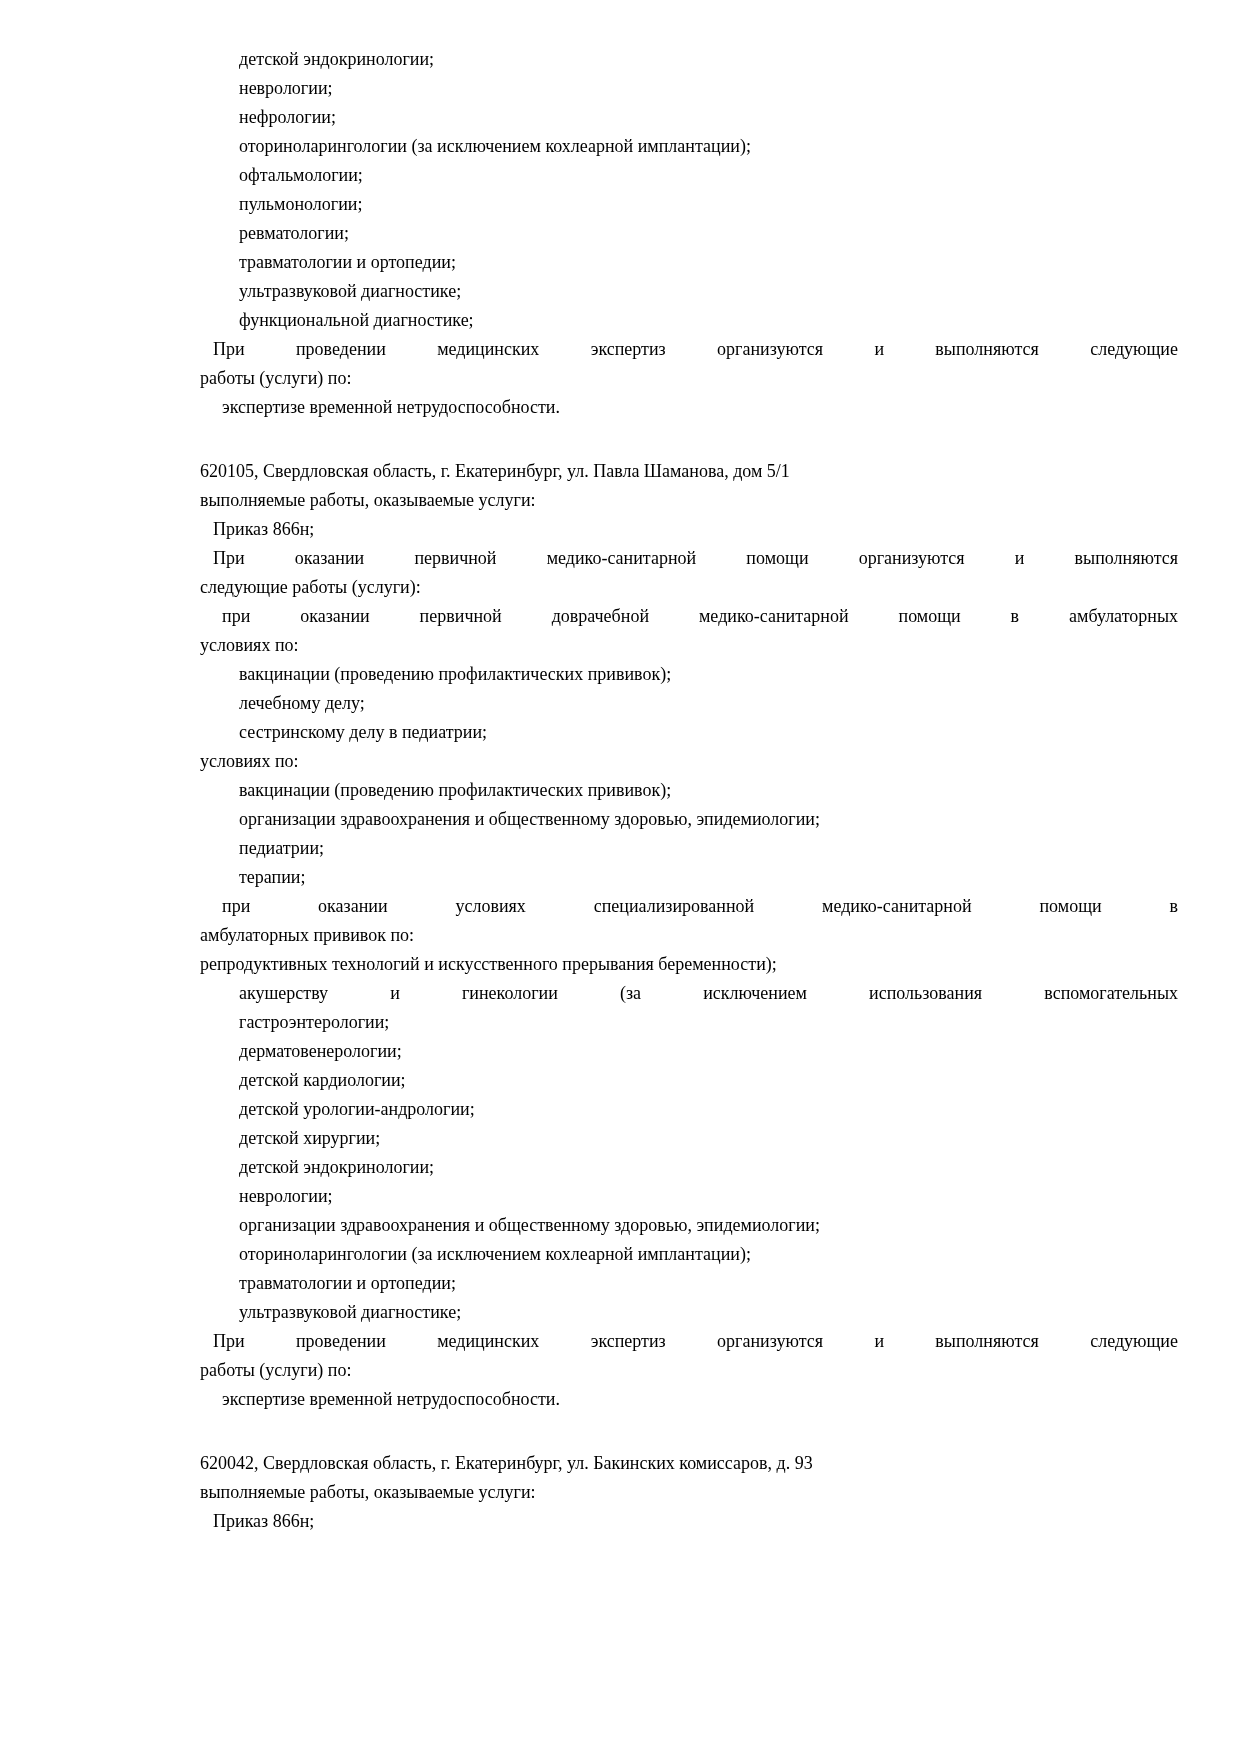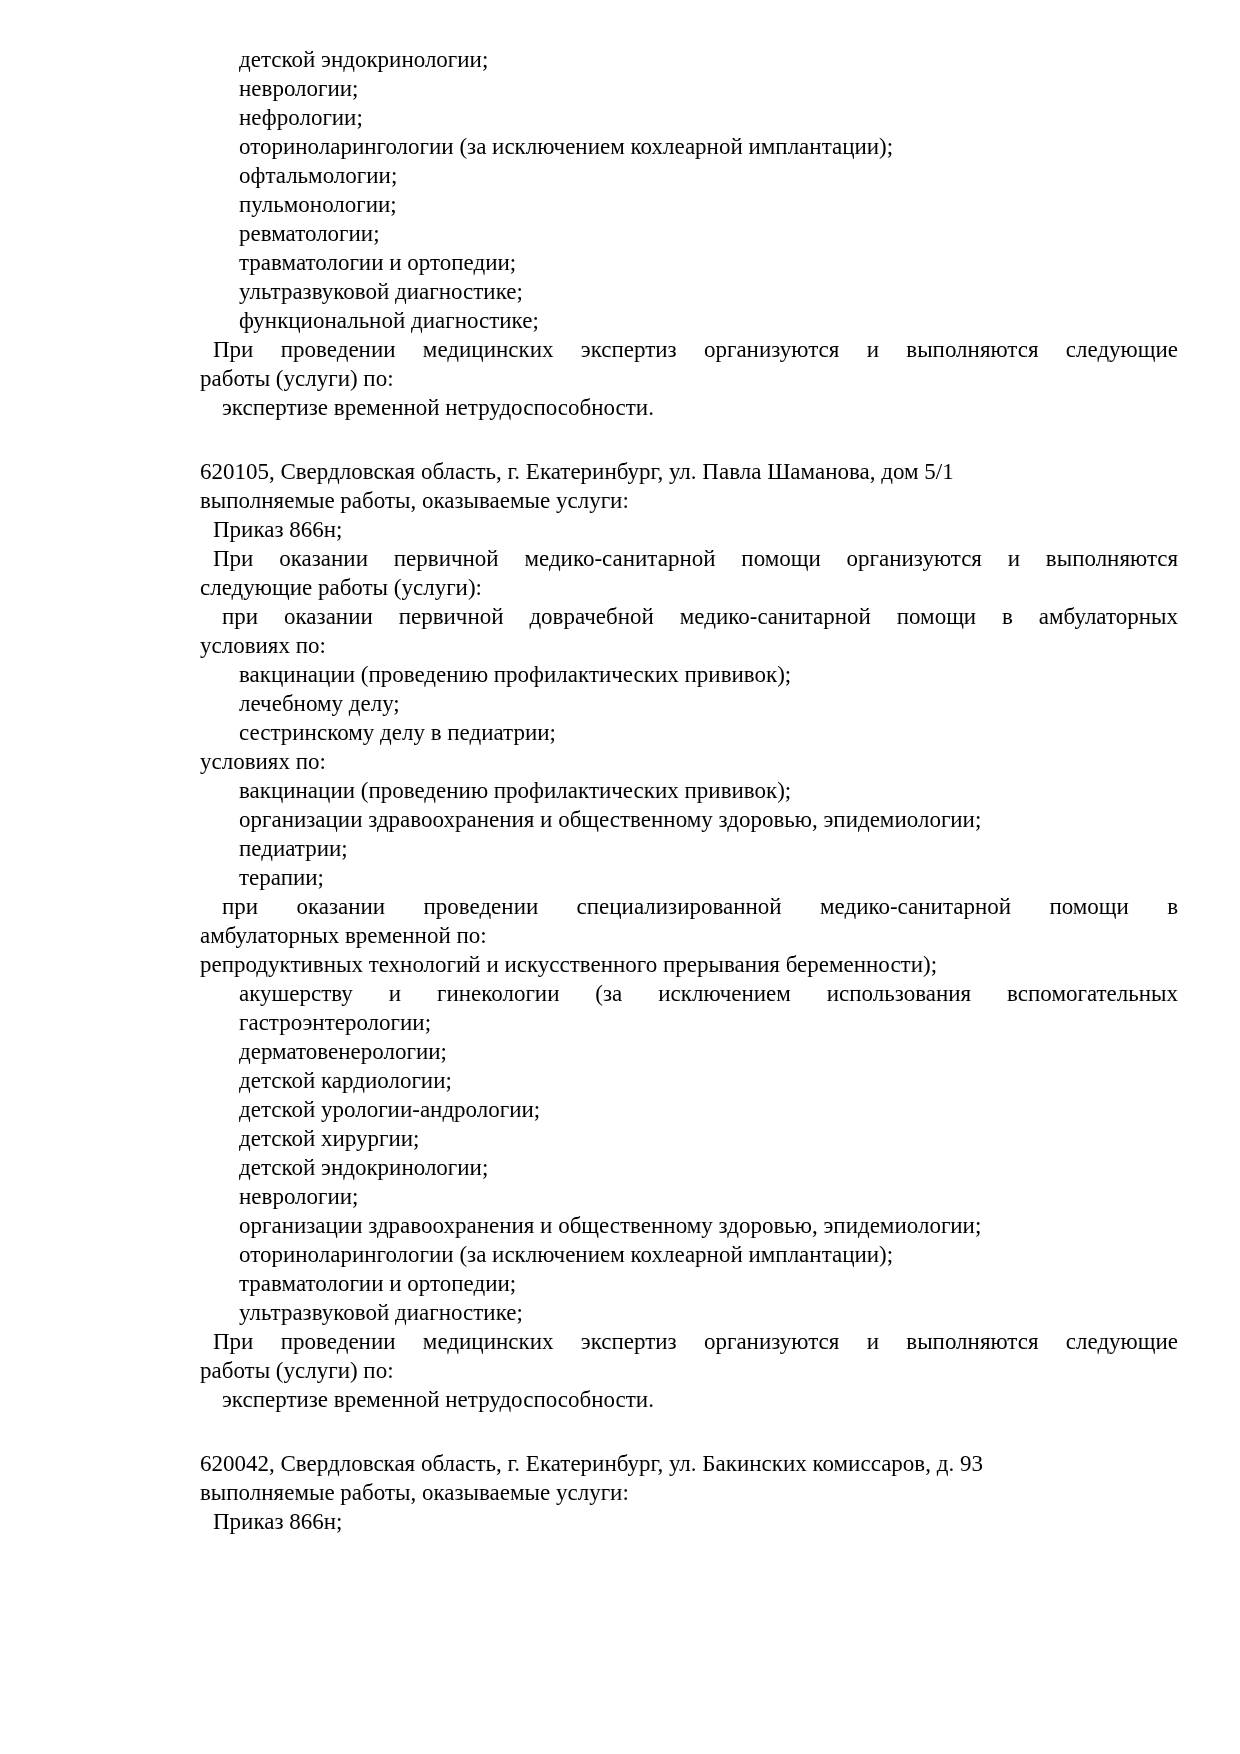--- a/index.html
+++ b/index.html
@@ -14,21 +14,21 @@
     background: #ffffff;
     overflow: hidden;
     font-family: "Liberation Serif", "DejaVu Serif", serif;
     color: #000000;
   }
   .text-block {
     position: absolute;
     left: 200px;
     top: 45px;
     width: 978px;
-    font-size: 23px;
+    font-size: 18px;
     line-height: 29px;
   }
   .line {
     white-space: normal;
     min-height: 29px;
   }
   .line.justified {
     text-align: justify;
     text-align-last: justify;
   }
@@ -68,22 +68,22 @@
       <div class="line indent-2 justified">при оказании первичной доврачебной медико-санитарной помощи в амбулаторных</div>
       <div class="line indent-0">условиях по:</div>
       <div class="line indent-3">вакцинации (проведению профилактических прививок);</div>
       <div class="line indent-3">лечебному делу;</div>
       <div class="line indent-3">сестринскому делу в педиатрии;</div>
       <div class="line indent-0">условиях по:</div>
       <div class="line indent-3">вакцинации (проведению профилактических прививок);</div>
       <div class="line indent-3">организации здравоохранения и общественному здоровью, эпидемиологии;</div>
       <div class="line indent-3">педиатрии;</div>
       <div class="line indent-3">терапии;</div>
-      <div class="line indent-2 justified">при оказании проведении специализированной медико-санитарной помощи в</div>
-      <div class="line indent-0">амбулаторных временной по:</div>
+      <div class="line indent-2 justified">при оказании условиях специализированной медико-санитарной помощи в</div>
+      <div class="line indent-0">амбулаторных прививок по:</div>
       <div class="line indent-0">репродуктивных технологий и искусственного прерывания беременности);</div>
       <div class="line indent-3 justified">акушерству и гинекологии (за исключением использования вспомогательных</div>
       <div class="line indent-3">гастроэнтерологии;</div>
       <div class="line indent-3">дерматовенерологии;</div>
       <div class="line indent-3">детской кардиологии;</div>
       <div class="line indent-3">детской урологии-андрологии;</div>
       <div class="line indent-3">детской хирургии;</div>
       <div class="line indent-3">детской эндокринологии;</div>
       <div class="line indent-3">неврологии;</div>
       <div class="line indent-3">организации здравоохранения и общественному здоровью, эпидемиологии;</div>

